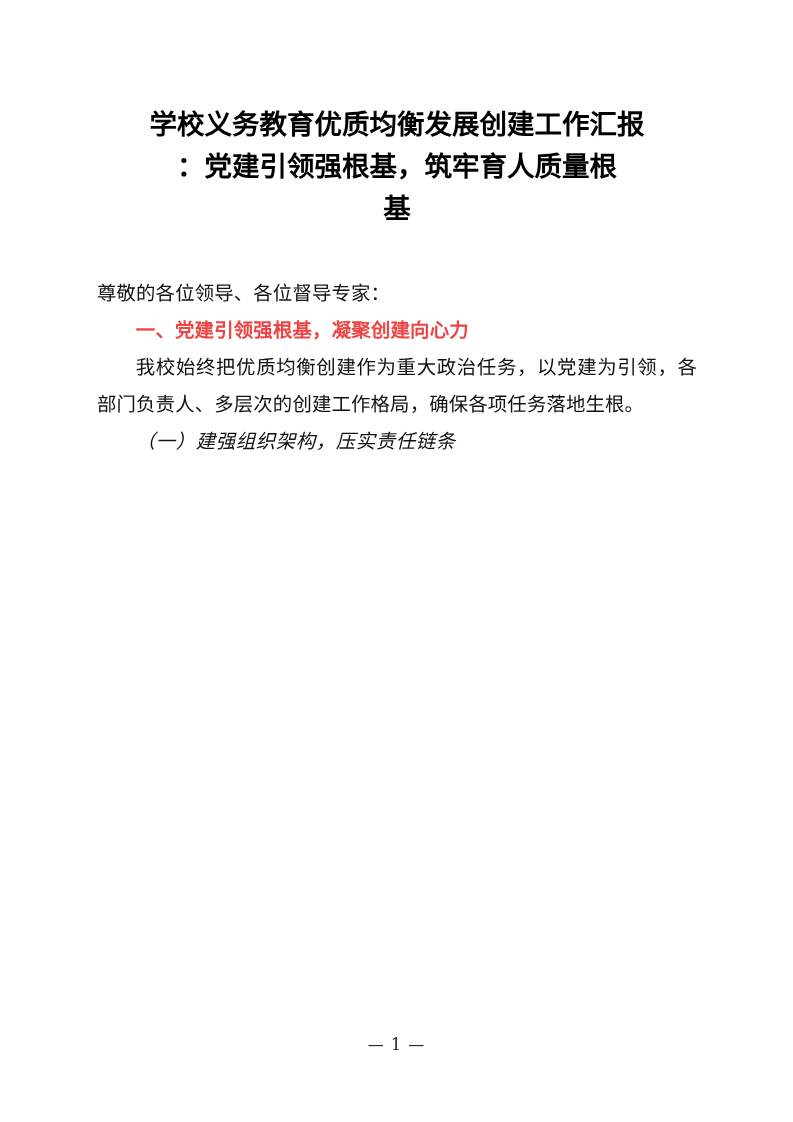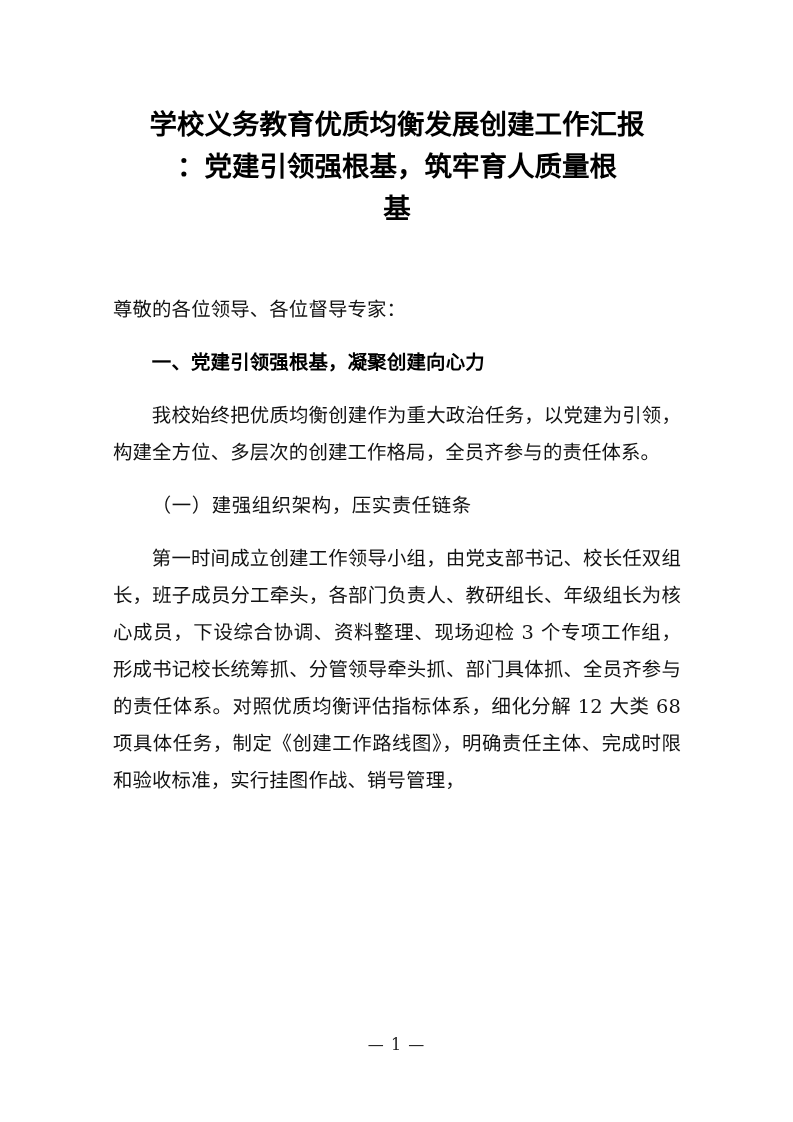--- a/index.html
+++ b/index.html
@@ -54,21 +54,21 @@
 
   
   .body-block {
     position: absolute;
     left: 0;
     top: 275px;
     width: 600px;
   }
 
   p.para {
-    margin: 16px;
+    margin: 0;
     padding: 0;
     font-family: "DejaVu Serif", "Liberation Serif", serif;
     font-size: 19.4px;
     line-height: 37px;
     text-align: justify;
     text-justify: inter-ideograph;
     text-align-last: left;
     color: #121212;
     letter-spacing: 0.15px;
   }
@@ -85,28 +85,29 @@
 
   
   p.heading-1 {
     font-family: "Liberation Sans", "DejaVu Sans", sans-serif;
     font-weight: 700;
     font-size: 19.4px;
     line-height: 37px;
     text-indent: 38.8px;
     text-align: right;
     letter-spacing: 0.2px;
-    color: #000000;
+    color: #ef4444;
   }
 
   
   p.heading-2 {
     text-indent: 38.8px;
     text-align: left;
     letter-spacing: 0.6px;
+    font-style: italic;
   }
 
   
   .footer {
     position: absolute;
     left: 0;
     top: 1035px;
     width: 793px;
     text-align: center;
     font-family: "DejaVu Serif", "Liberation Serif", serif;
@@ -129,25 +130,24 @@
       <span>基</span>
     </h1>
 
     <div class="body-block">
 
       <p class="para salutation">尊敬的各位领导、各位督导专家：</p>
 
 
       <p class="para heading-1">一、党建引领强根基，凝聚创建向心力</p>
 
-      <p class="para indent">我校始终把优质均衡创建作为重大政治任务，以党建为引领，构建全方位、多层次的创建工作格局，全员齐参与的责任体系。</p>
+      <p class="para indent">我校始终把优质均衡创建作为重大政治任务，以党建为引领，各部门负责人、多层次的创建工作格局，确保各项任务落地生根。</p>
 
       <p class="para heading-2">（一）建强组织架构，压实责任链条</p>
 
-      <p class="para indent">第一时间成立创建工作领导小组，由党支部书记、校长任双组长，班子成员分工牵头，各部门负责人、教研组长、年级组长为核心成员，下设综合协调、资料整理、现场迎检 3 个专项工作组，形成书记校长统筹抓、分管领导牵头抓、部门具体抓、全员齐参与的责任体系。对照优质均衡评估指标体系，细化分解 12 大类 68 项具体任务，制定《创建工作路线图》，明确责任主体、完成时限和验收标准，实行挂图作战、销号管理，</p>
 
     </div>
   </div>
 
   <div class="footer">
     <span>— 1 —</span>
   </div>
 
 </div>
 

